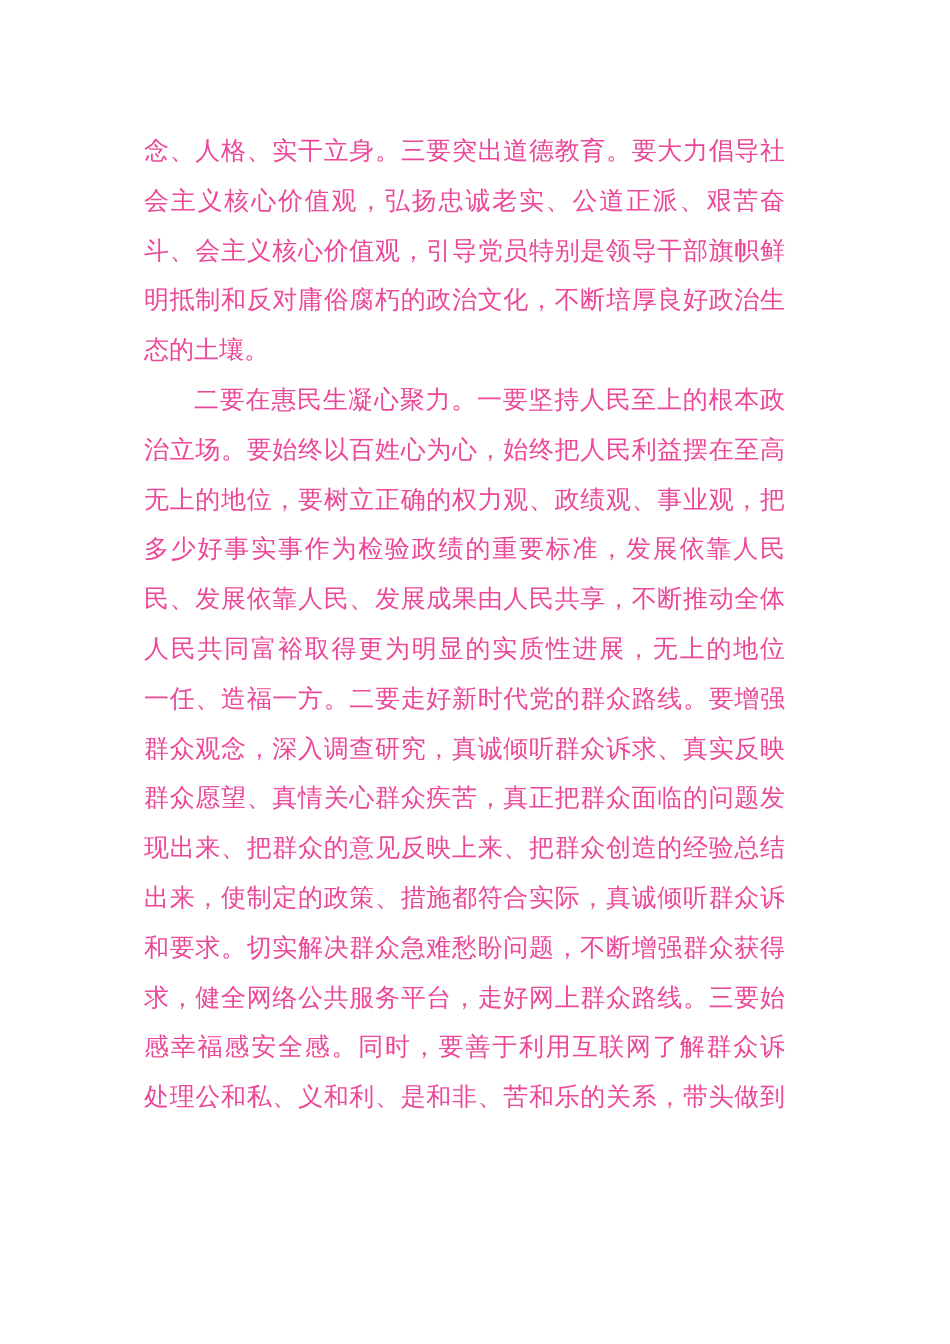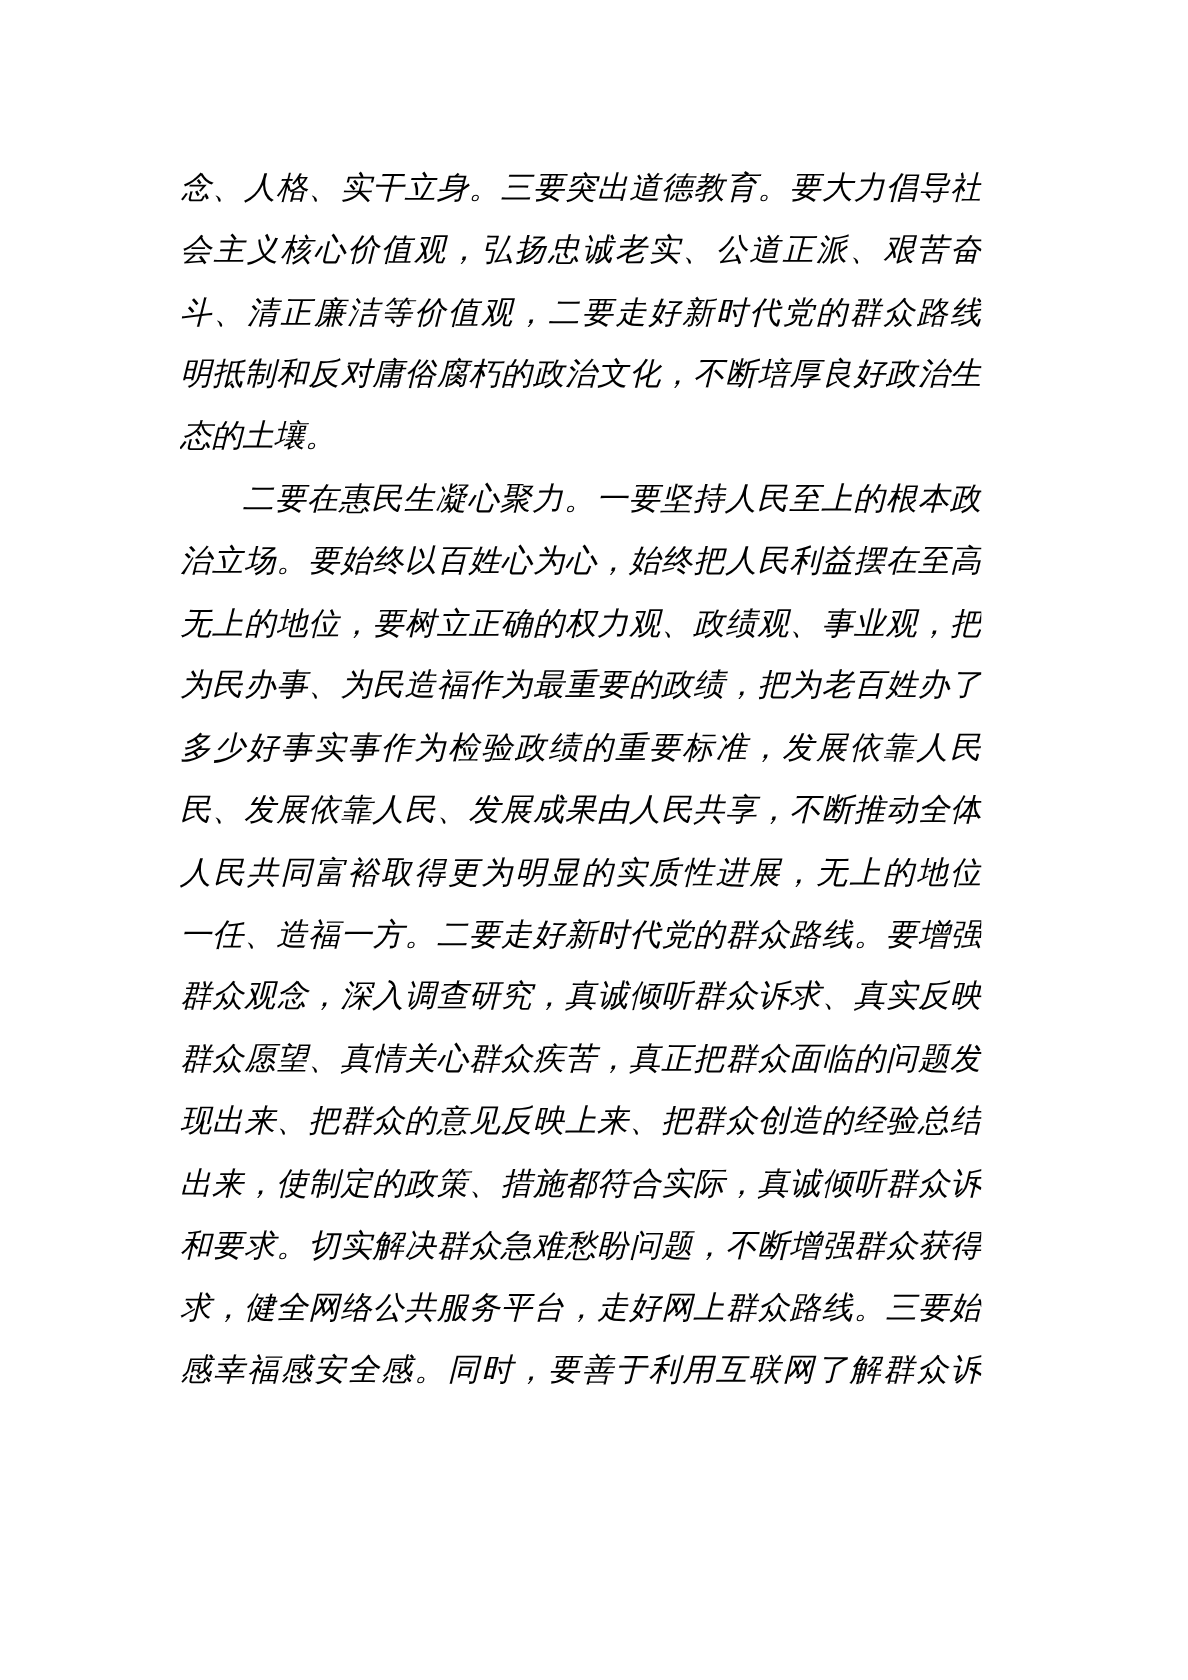--- a/index.html
+++ b/index.html
@@ -20,56 +20,55 @@
     background: #ffffff;
   }
   .text-block {
     position: absolute;
     left: 144px;
     top: 126px;
     width: 641px;
   }
   .line {
     font-size: 25px;
-    color: #000000;
+    color: #ec4899;
     height: 49.8px;
     line-height: 49.8px;
     text-align: justify;
     text-align-last: justify;
     overflow: hidden;
     white-space: normal;
-    font-style: italic;
   }
   .line.indent {
     text-indent: 50px;
   }
   .line.para-end {
     text-align-last: left;
   }
 </style>
 </head>
 <body>
 
 <div class="page">
   <div class="text-block">
 
   <div class="line">念、人格、实干立身。三要突出道德教育。要大力倡导社</div>
       <div class="line">会主义核心价值观，弘扬忠诚老实、公道正派、艰苦奋</div>
-      <div class="line">斗、清正廉洁等价值观，二要走好新时代党的群众路线</div>
+      <div class="line">斗、会主义核心价值观，引导党员特别是领导干部旗帜鲜</div>
       <div class="line">明抵制和反对庸俗腐朽的政治文化，不断培厚良好政治生</div>
       <div class="line para-end">态的土壤。</div>
       <div class="line indent">二要在惠民生凝心聚力。一要坚持人民至上的根本政</div>
       <div class="line">治立场。要始终以百姓心为心，始终把人民利益摆在至高</div>
       <div class="line">无上的地位，要树立正确的权力观、政绩观、事业观，把</div>
-      <div class="line">为民办事、为民造福作为最重要的政绩，把为老百姓办了</div>
       <div class="line">多少好事实事作为检验政绩的重要标准，发展依靠人民</div>
       <div class="line">民、发展依靠人民、发展成果由人民共享，不断推动全体</div>
       <div class="line">人民共同富裕取得更为明显的实质性进展，无上的地位</div>
       <div class="line">一任、造福一方。二要走好新时代党的群众路线。要增强</div>
       <div class="line">群众观念，深入调查研究，真诚倾听群众诉求、真实反映</div>
       <div class="line">群众愿望、真情关心群众疾苦，真正把群众面临的问题发</div>
       <div class="line">现出来、把群众的意见反映上来、把群众创造的经验总结</div>
       <div class="line">出来，使制定的政策、措施都符合实际，真诚倾听群众诉求</div>
       <div class="line">和要求。切实解决群众急难愁盼问题，不断增强群众获得</div>
       <div class="line">求，健全网络公共服务平台，走好网上群众路线。三要始</div>
       <div class="line">感幸福感安全感。同时，要善于利用互联网了解群众诉</div>
+      <div class="line">处理公和私、义和利、是和非、苦和乐的关系，带头做到</div>
     </div>
 </div>
 
 </body></html>

